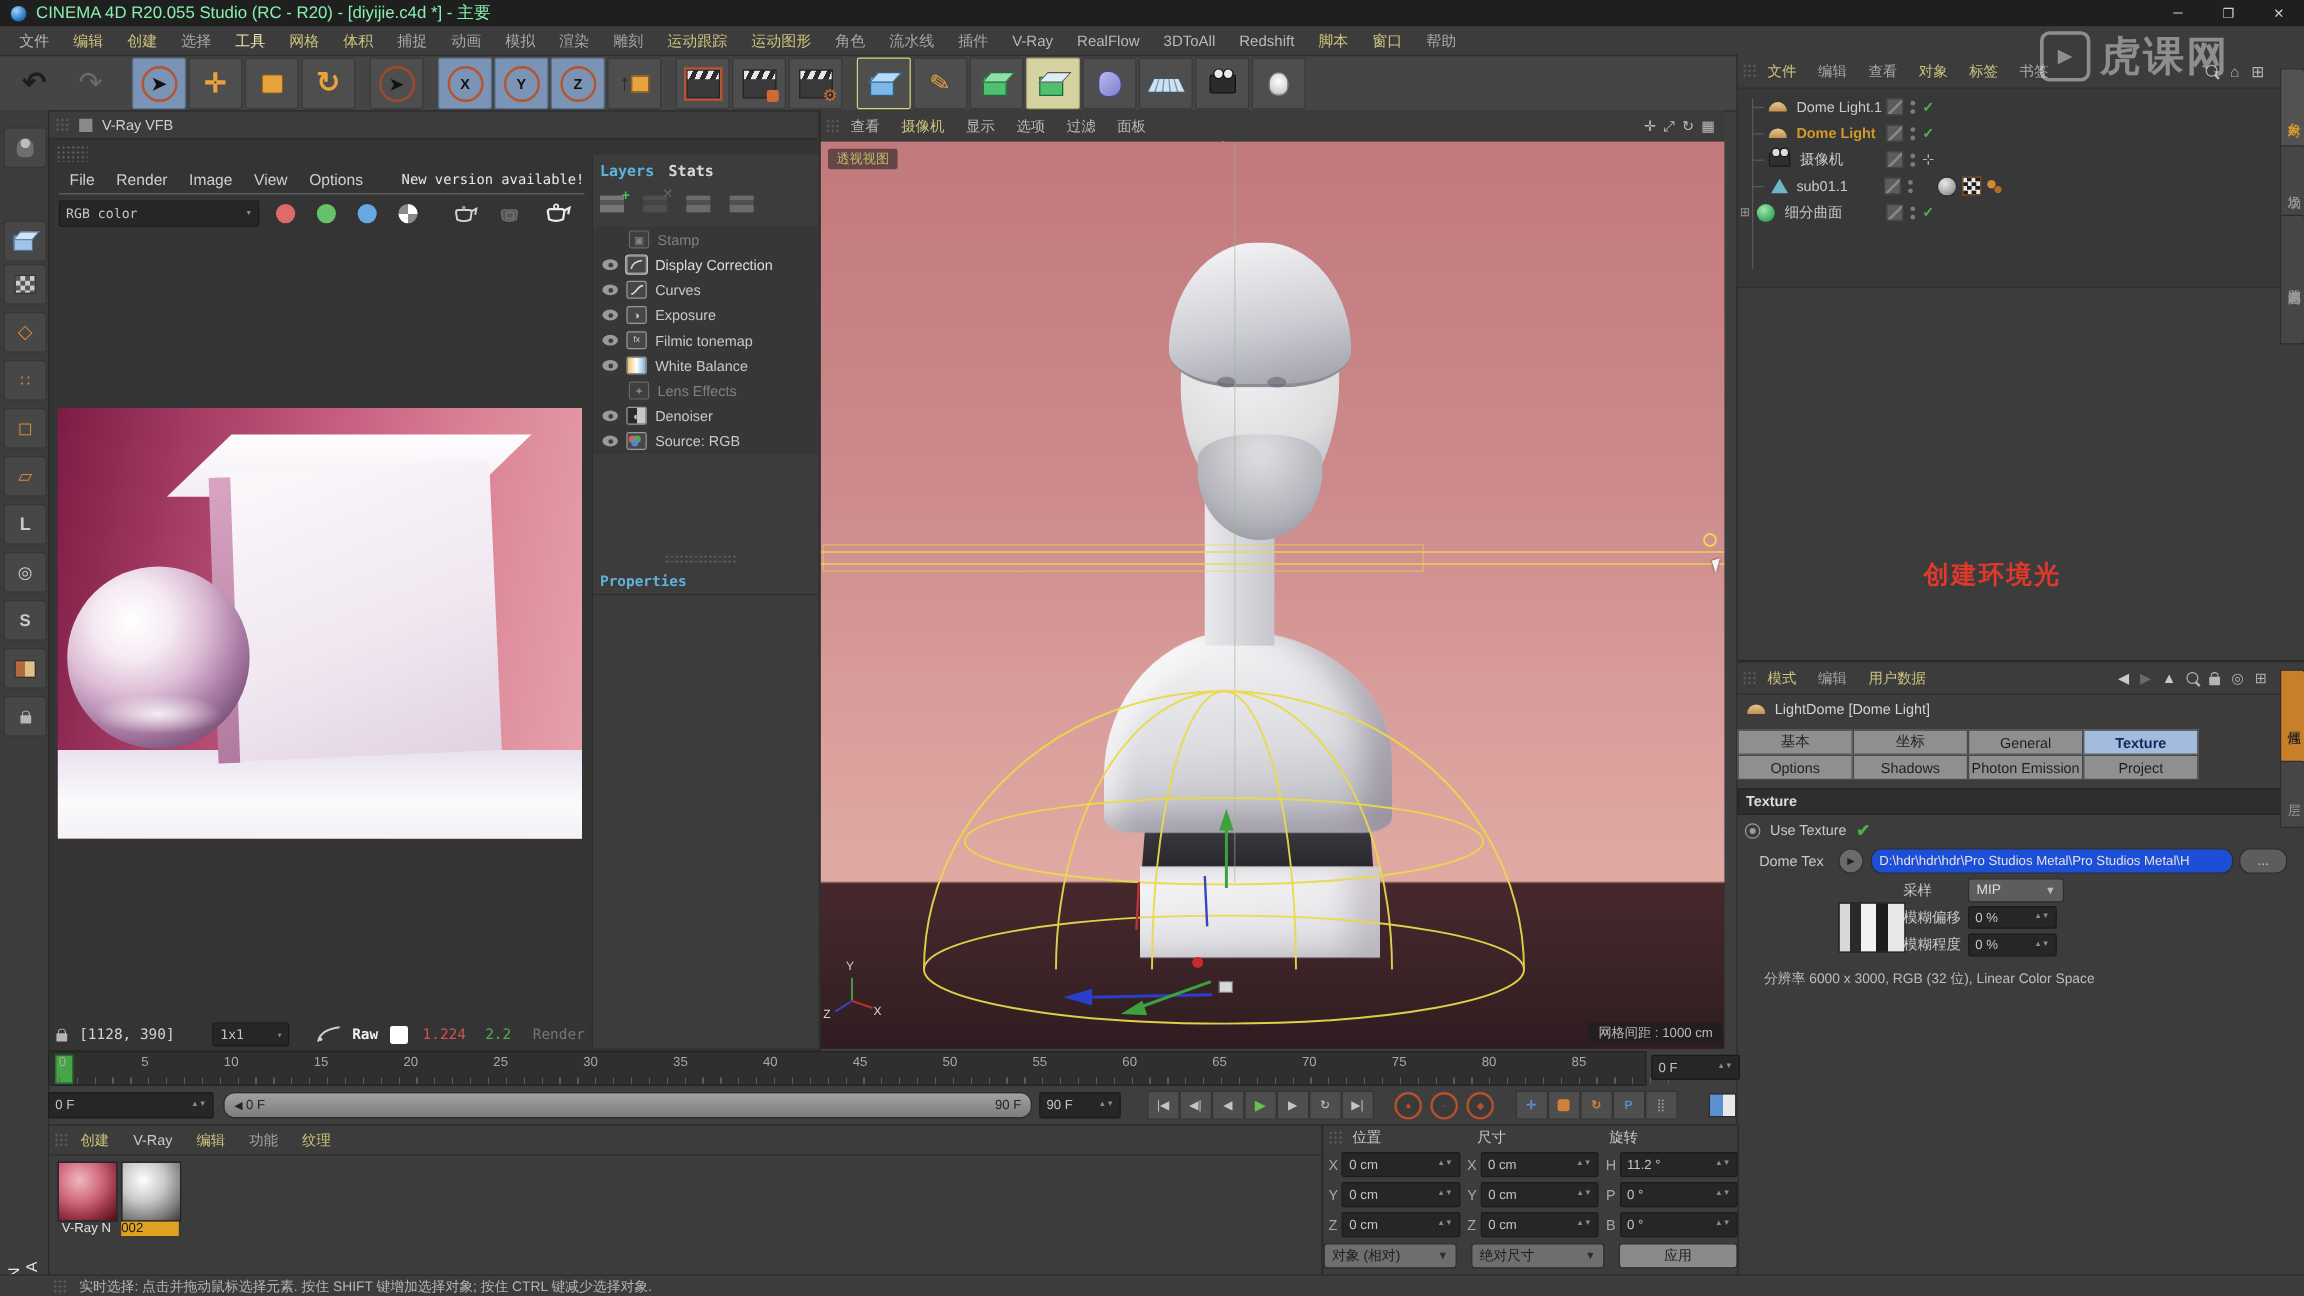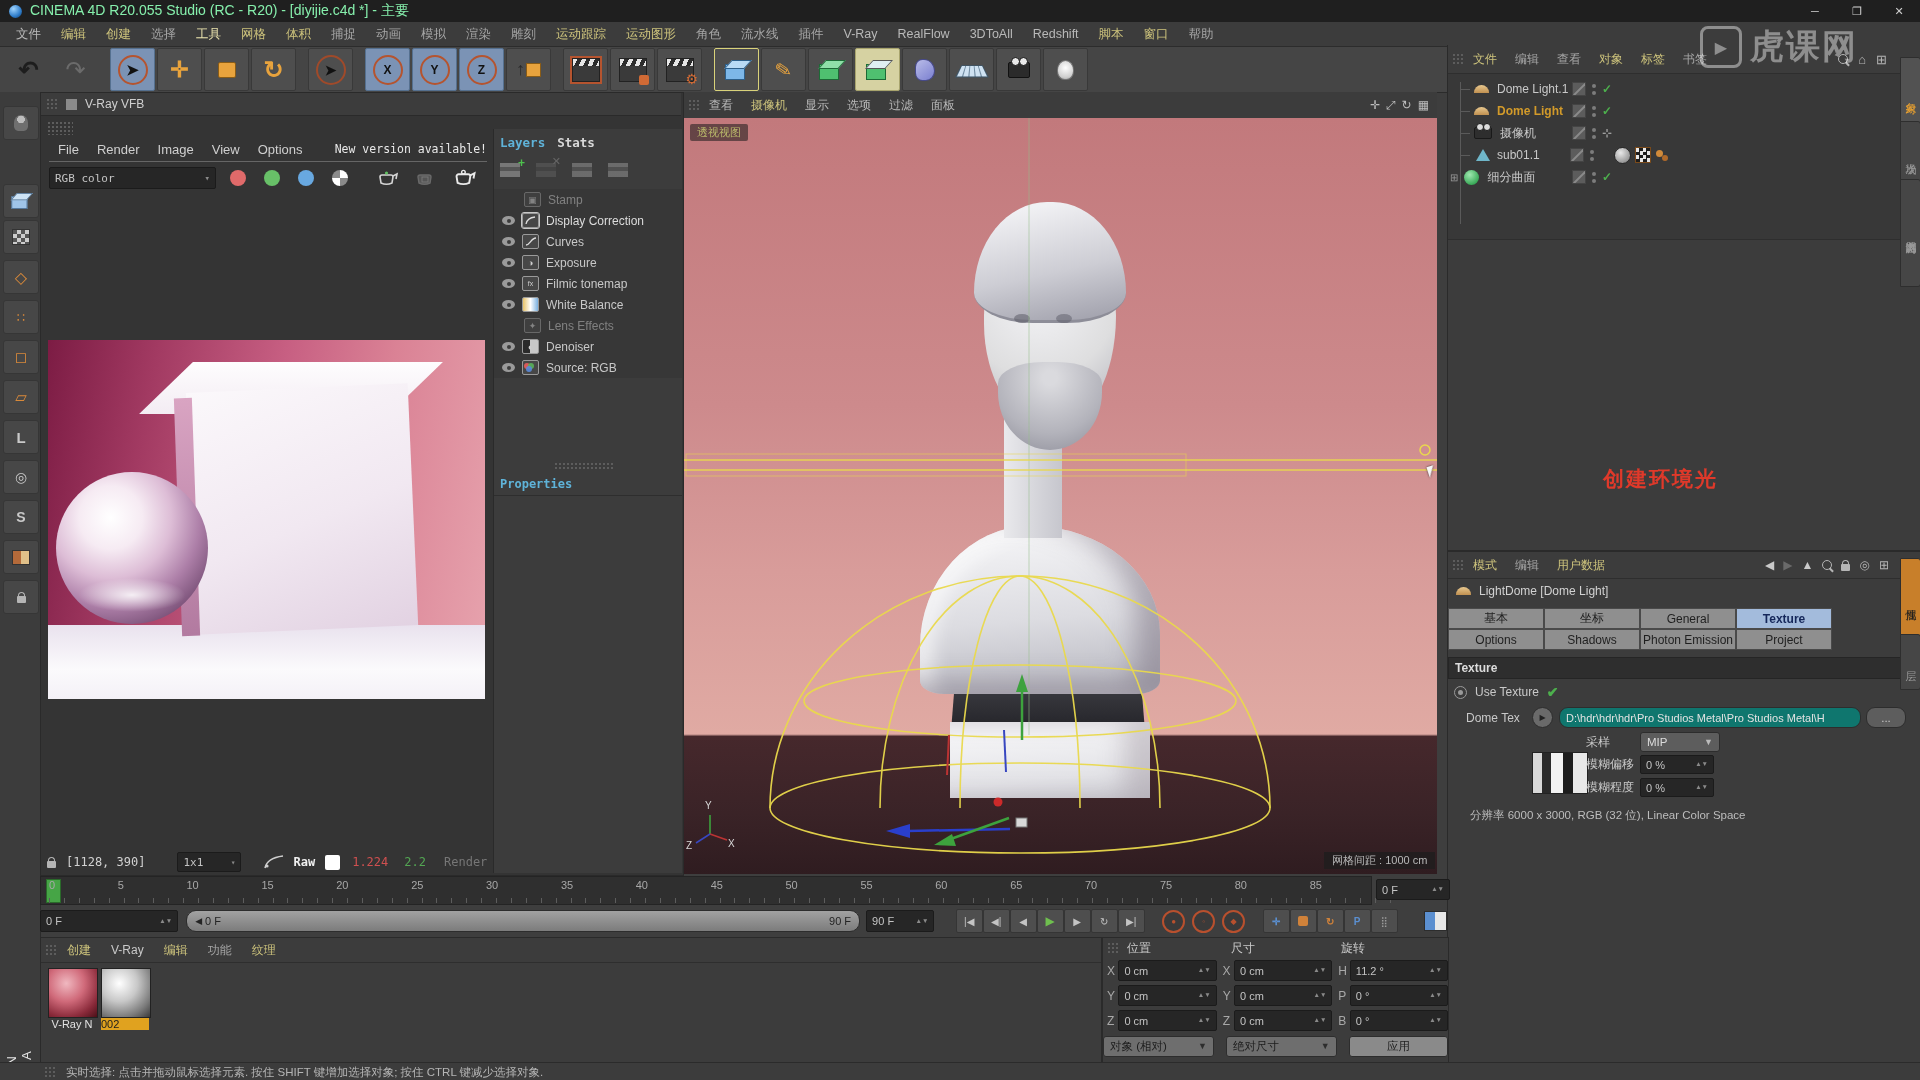--- a/index.html
+++ b/index.html
@@ -609,21 +609,21 @@
         <span style="width:11px;height:11px;border-radius:50%;border:1.6px solid #9a9a9a;display:inline-flex;align-items:center;justify-content:center;">
             <i style="width:5px;height:5px;border-radius:50%;background:#9a9a9a;"></i>
           </span>
         <span style="color:#c9c9c9;">Use Texture</span>
         <span class="chk" style="font-size:14px;">✔</span>
       </div>
 
       <div class="row r" style="left:18px;top:155px;width:440px;">
         <span style="color:#c9c9c9;width:66px;">Dome Tex</span>
         <span style="width:19px;height:19px;border-radius:50%;background:#6a6a6a;border:1px solid #2d2d2d;display:flex;align-items:center;justify-content:center;color:#222;font-size:8px;">▶</span>
-        <span class="dd" style="margin-left:6px;width:288px;height:19px;border-radius:9px;background:#0f766e;color:#e2e2e2;font-size:11px;overflow:hidden;white-space:nowrap;">D:\hdr\hdr\hdr\Pro Studios Metal\Pro Studios Metal\H</span>
+        <span class="dd" style="margin-left:6px;width:288px;height:19px;border-radius:9px;background:#1d4ed8;color:#e2e2e2;font-size:11px;overflow:hidden;white-space:nowrap;">D:\hdr\hdr\hdr\Pro Studios Metal\Pro Studios Metal\H</span>
         <span class="dd" style="margin-left:5px;width:26px;height:19px;border-radius:9px;justify-content:center;background:#5d5d5d;color:#c9c9c9;">...</span>
       </div>
 
       <div class="row r" style="left:138px;top:180px;">
         <span style="color:#c9c9c9;width:54px;">采样</span>
         <span class="dd" style="width:66px;height:18px;background:#5d5d5d;color:#dcdcdc;">
             <span>MIP</span>
             <span class="arr" style="color:#bbb;">▼</span>
           </span>
       </div>

